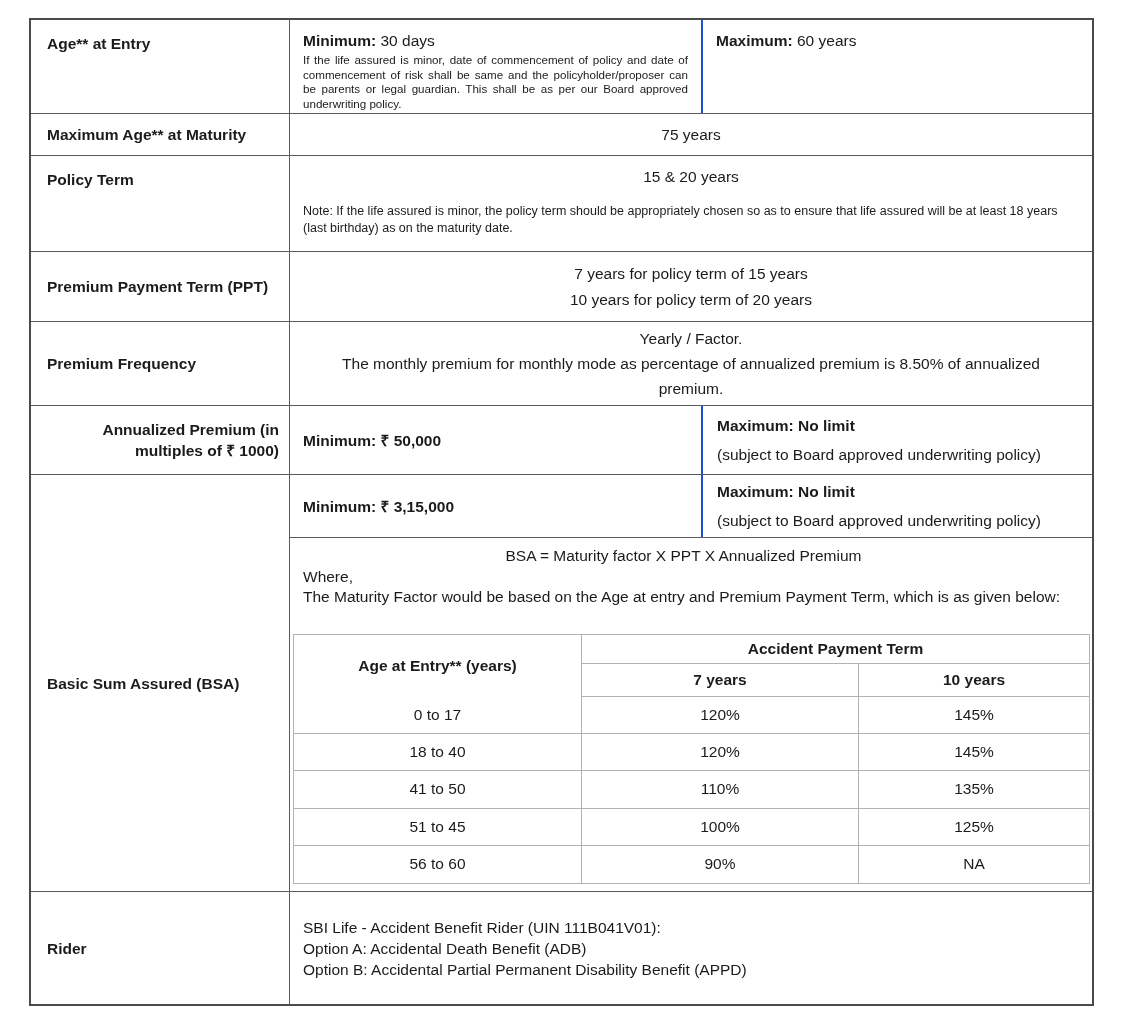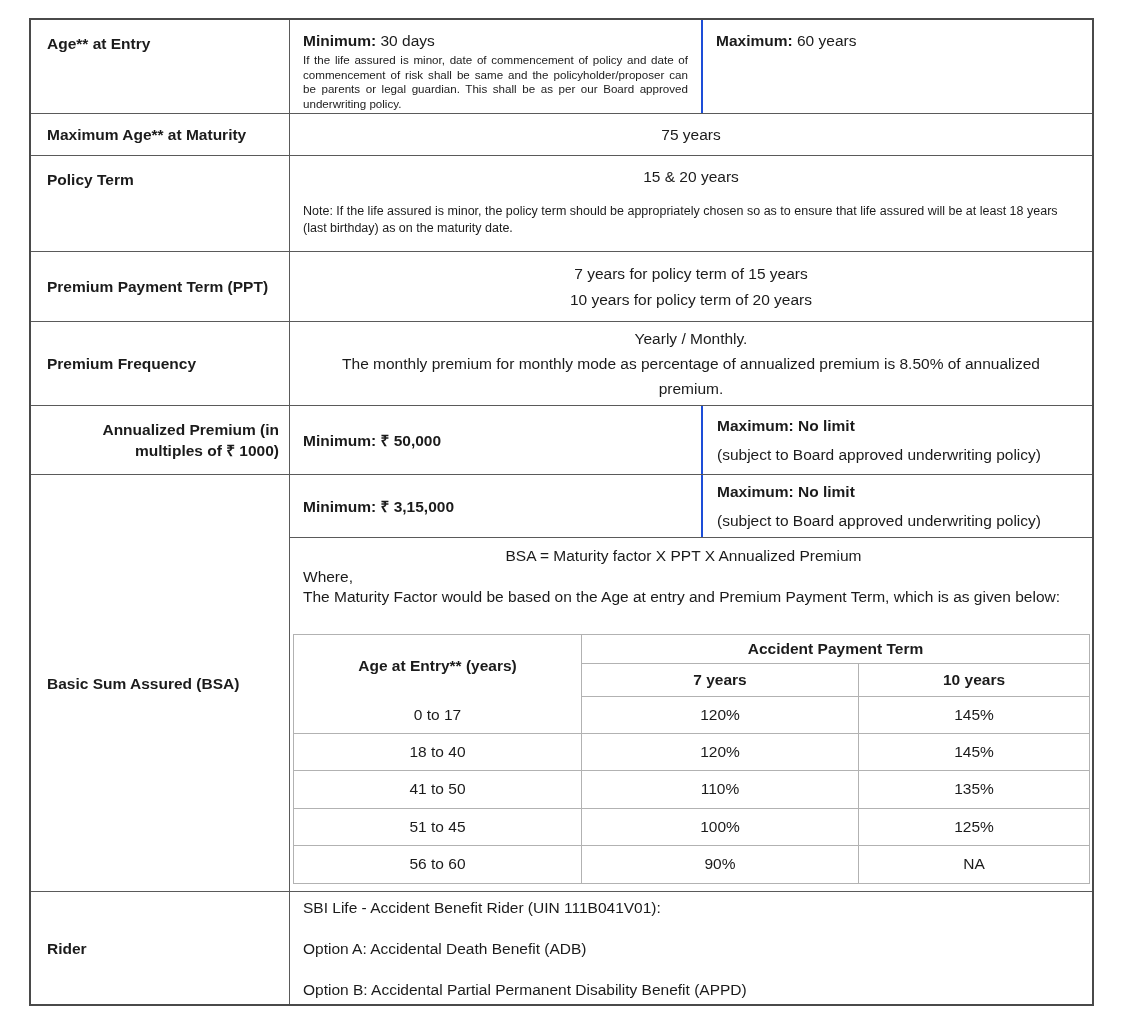--- a/index.html
+++ b/index.html
@@ -50,21 +50,21 @@
   }
   .mcell{
     display:flex;align-items:center;justify-content:center;text-align:center;
     box-sizing:border-box;
   }
   .br{border-right:1px solid #b2b2b2;}
   .bb{border-bottom:1px solid #b2b2b2;}
   .mhead{font-weight:700;}
   .age-head{grid-row:1/3;grid-column:1;}
   .ppt-head{grid-column:2/4;grid-row:1;}
-  .rider-val{display:flex;flex-direction:column;justify-content:center;padding-left:13px;line-height:21px;gap:20px;}
+  .rider-val{display:flex;flex-direction:column;justify-content:center;padding-left:13px;line-height:21px;gap:0;}
   .freq-wrap{line-height:25px;}
   .freq-sentence{max-width:755px;}
 </style>
 </head>
 <body>
 
 <div class="canvas">
   <div class="ptable">
 
     <div class="row r1">
@@ -105,21 +105,21 @@
         <div>7 years for policy term of 15 years</div>
         <div>10 years for policy term of 20 years</div>
       </div>
     </div>
 
     <div class="row r5">
       <div class="lbl vc">
           <span>Premium Frequency</span>
         </div>
       <div class="val col-center freq-wrap">
-        <div>Yearly / Monthly.</div>
+        <div>Yearly / Factor.</div>
         <div class="freq-sentence">The monthly premium for monthly mode as percentage of annualized premium is 8.50% of annualized premium.</div>
       </div>
     </div>
 
     <div class="row r6">
       <div class="lbl vc">
           <span>Annualized Premium (in multiples of ₹ 1000)</span>
         </div>
       <div class="val split">
         <div class="c-left minmax-min">Minimum: ₹ 50,000</div>

